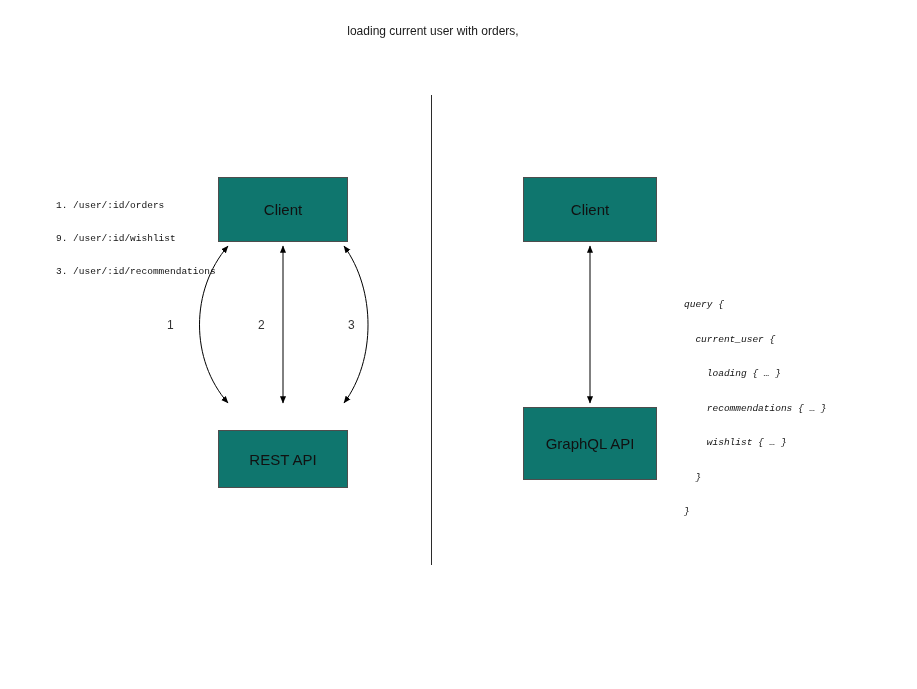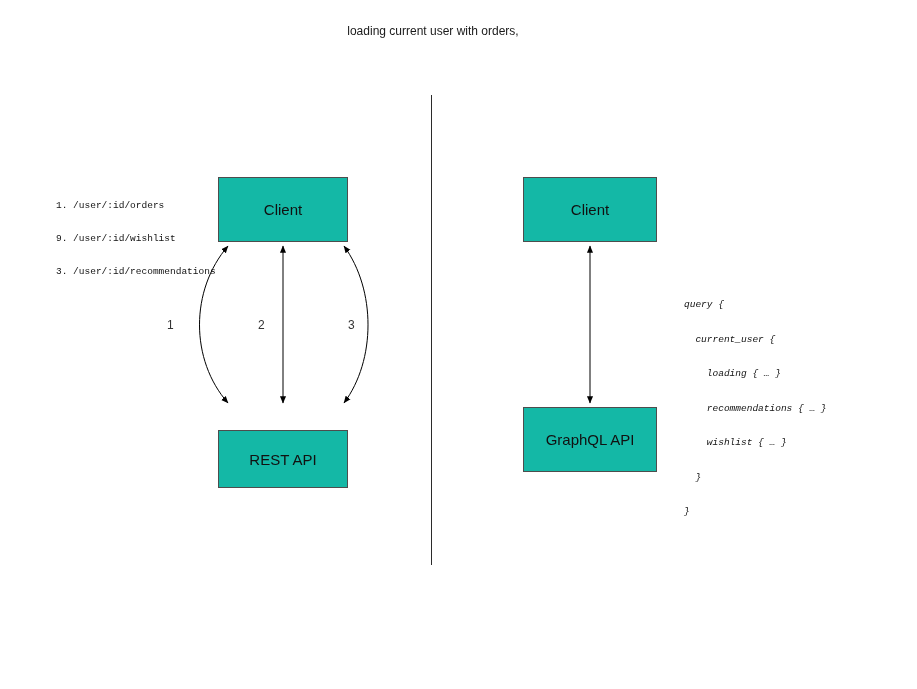--- a/index.html
+++ b/index.html
@@ -21,30 +21,30 @@
     color: #1a1a1a;
   }
   .divider {
     position: absolute;
     left: 431px; top: 95px;
     width: 1px; height: 470px;
     background: #2b2b2b;
   }
   .box {
     position: absolute;
-    background: #14b8a6;
+    background: #0f766e;
     border: 1px solid #4d4d4d;
     display: flex; align-items: center; justify-content: center;
     font-size: 15px;
     color: #111111;
   }
   #box-client-rest { left: 218px; top: 177px; width: 130px; height: 65px; }
   #box-rest-api    { left: 218px; top: 430px; width: 130px; height: 58px; }
   #box-client-gql  { left: 523px; top: 177px; width: 134px; height: 65px; }
-  #box-gql-api     { left: 523px; top: 407px; width: 134px; height: 65px; }
+  #box-gql-api     { left: 523px; top: 407px; width: 134px; height: 73px; }
   .arrow-label {
     position: absolute;
     font-size: 12px;
     color: #333333;
   }
   #arrow-label-1 { left: 167px; top: 318px; }
   #arrow-label-2 { left: 258px; top: 318px; }
   #arrow-label-3 { left: 348px; top: 318px; }
   .mono {
     font-family: "Liberation Mono", monospace;

